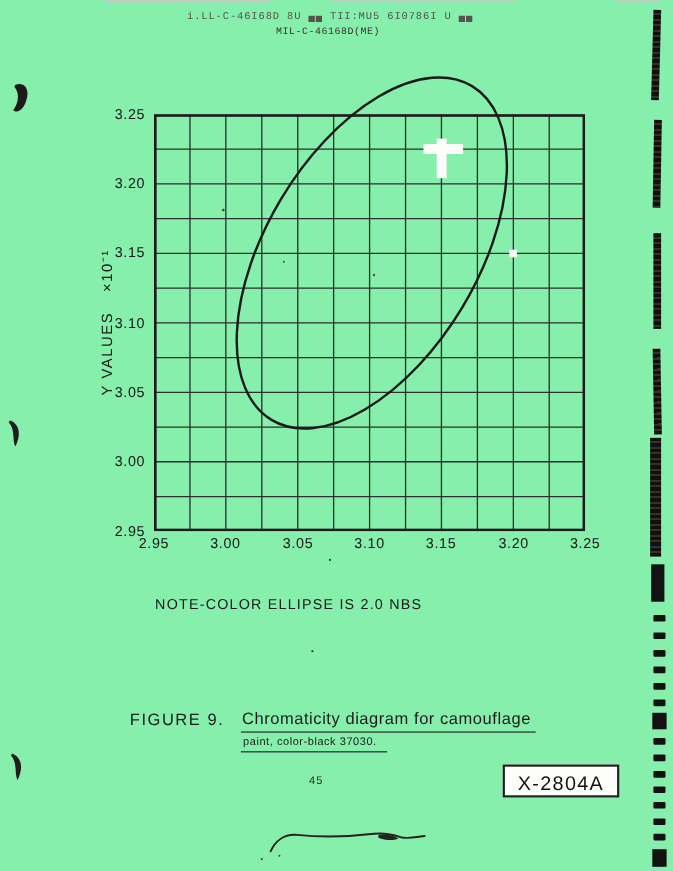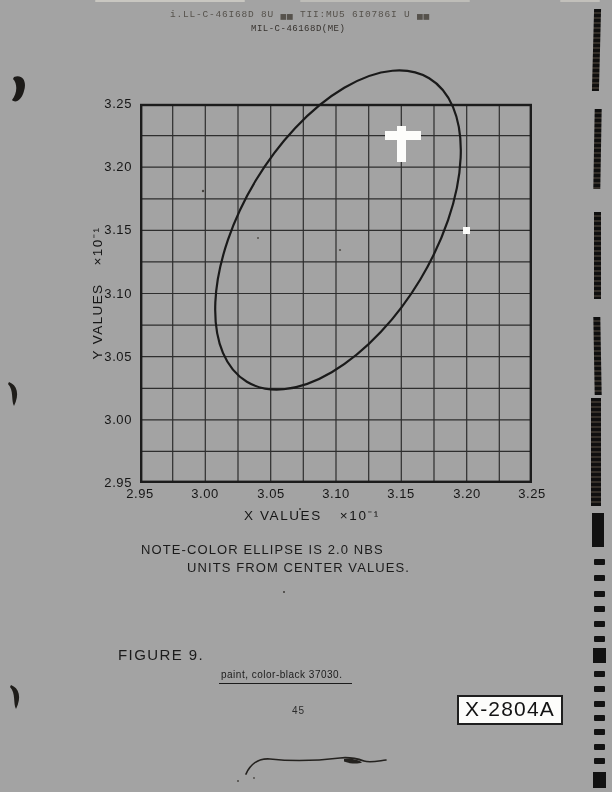--- a/index.html
+++ b/index.html
@@ -4,21 +4,21 @@
 <style>
   html,body{margin:0;padding:0;}
   body{
     width:612px;height:792px;
     background:#ffffff;
     font-family:"Liberation Sans", sans-serif;
     color:#1b1b1b;
     position:relative;
     overflow:hidden;
   }
-  .page{position:absolute;inset:0;background:#a3a3a3;}
+  .page{position:absolute;inset:0;background:#86efac;}
   .abs{position:absolute;}
 
   
   .hdr1{
     left:170px;top:9px;width:300px;
     font-family:"Liberation Mono", monospace;
     font-size:9.5px;letter-spacing:.8px;color:#56524c;
     filter:blur(.35px);white-space:pre;
   }
   .hdr2{
@@ -58,26 +58,26 @@
   .note2{left:187px;top:560px;font-size:13px;letter-spacing:1.1px;white-space:pre;}
   .figlabel{left:118px;top:646px;font-size:15px;letter-spacing:1.4px;white-space:pre;}
   .figtitle1{
     left:219px;top:645px;font-size:15px;letter-spacing:.5px;white-space:pre;
     border-bottom:1.6px solid #1b1b1b;padding:0 4px 3px 1px;
   }
   .figtitle2{
     left:219px;top:669px;font-size:10px;letter-spacing:.5px;white-space:pre;
     border-bottom:1.6px solid #1b1b1b;padding:0 10px 3px 2px;
   }
-  .pagenum{left:281px;top:705px;font-size:10px;letter-spacing:1px;color:#2c2c2c;filter:blur(.2px);margin-left:11px;}
+  .pagenum{left:281px;top:705px;font-size:10px;letter-spacing:1px;color:#2c2c2c;filter:blur(.2px);}
   .stamp{
     left:457px;top:695px;width:102px;height:26px;
     border:2px solid #1f1f1f;background:#fdfdfb;
-    display:flex;align-items:flex-start;justify-content:center;
-    font-size:21px;letter-spacing:1.2px;color:#131313;
+    display:flex;align-items:flex-end;justify-content:center;
+    font-size:18px;letter-spacing:1.2px;color:#131313;
   }
 
   
   .ra{position:absolute;background:repeating-linear-gradient(#101010 0 3px,#35302a 3px 5px);}
   .ra.solid{background:#121212;}
   .dash{position:absolute;left:594px;width:11px;height:6px;background:#121212;border-radius:1px;}
   .speck{position:absolute;background:#3c3a36;border-radius:50%;}
 </style>
 </head>
 <body>
@@ -122,31 +122,28 @@
   <div class="abs xtick" style="left:183px">3.00</div>
   <div class="abs xtick" style="left:249px">3.05</div>
   <div class="abs xtick" style="left:314px">3.10</div>
   <div class="abs xtick" style="left:379px">3.15</div>
   <div class="abs xtick" style="left:445px">3.20</div>
   <div class="abs xtick" style="left:510px">3.25</div>
 
   <div class="abs ylab">
     <span>Y VALUES</span><span class="unit">×10⁻¹</span>
   </div>
-  <div class="abs xlab">
-    <span>X VALUES</span><span class="unit">×10⁻¹</span>
-  </div>
 
   <div class="speck" style="left:299px;top:508px;width:2px;height:2px;"></div>
   <div class="speck" style="left:283px;top:591px;width:2px;height:2px;"></div>
 
   <div class="abs note1">NOTE-COLOR ELLIPSE IS 2.0 NBS</div>
-  <div class="abs note2">UNITS FROM CENTER VALUES.</div>
 
   <div class="abs figlabel">FIGURE 9.</div>
+  <div class="abs figtitle1">Chromaticity diagram for camouflage</div>
   <div class="abs figtitle2">paint, color-black 37030.</div>
 
   <div class="abs pagenum">45</div>
   <div class="abs stamp">
     <span>X-2804A</span>
   </div>
 
   <svg class="abs" style="left:228px;top:748px;" width="170" height="40" viewBox="0 0 170 40">
     <path d="M18,26 C22,17 30,10 42,11 C70,14 95,12 112,10 C121,9 130,11 136,13 C142,15 150,13 158,12" stroke="#24221f" stroke-width="1.7" fill="none" stroke-linecap="round"></path>
     <path d="M116,11 C124,10 131,12 134,14.5 C129,16.5 121,15.5 116,13.5 Z" fill="#24221f"></path>

